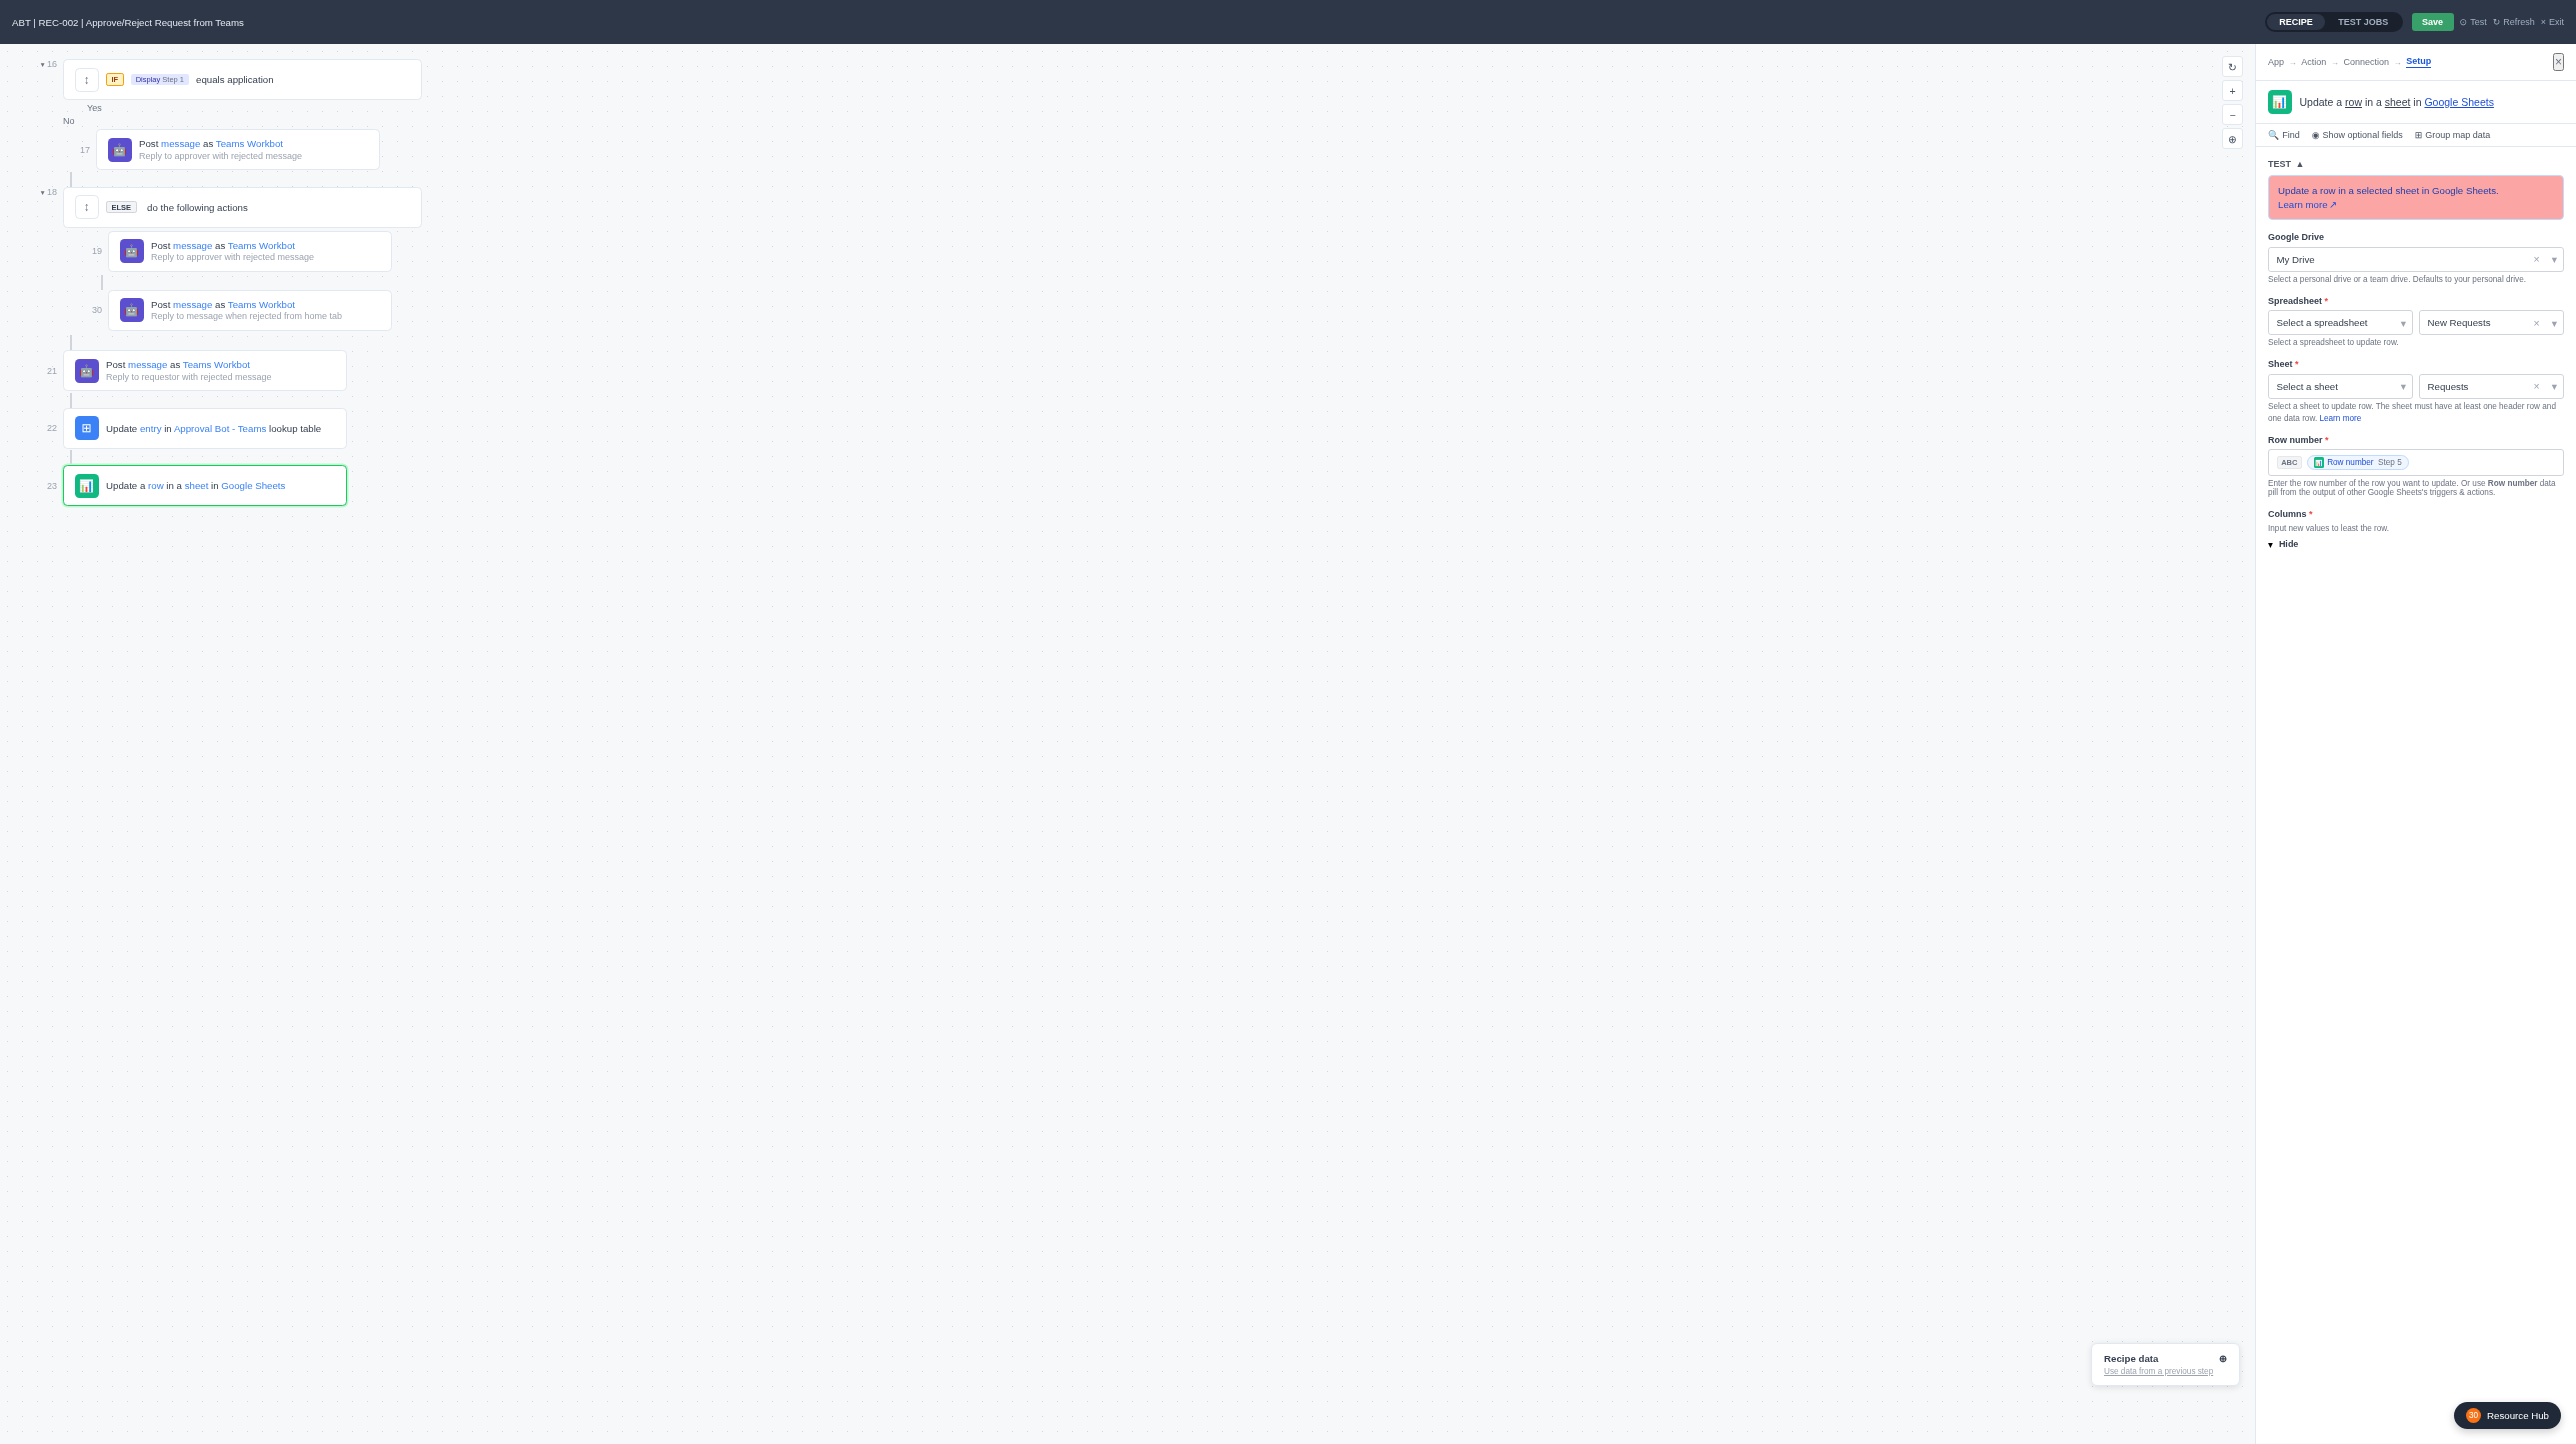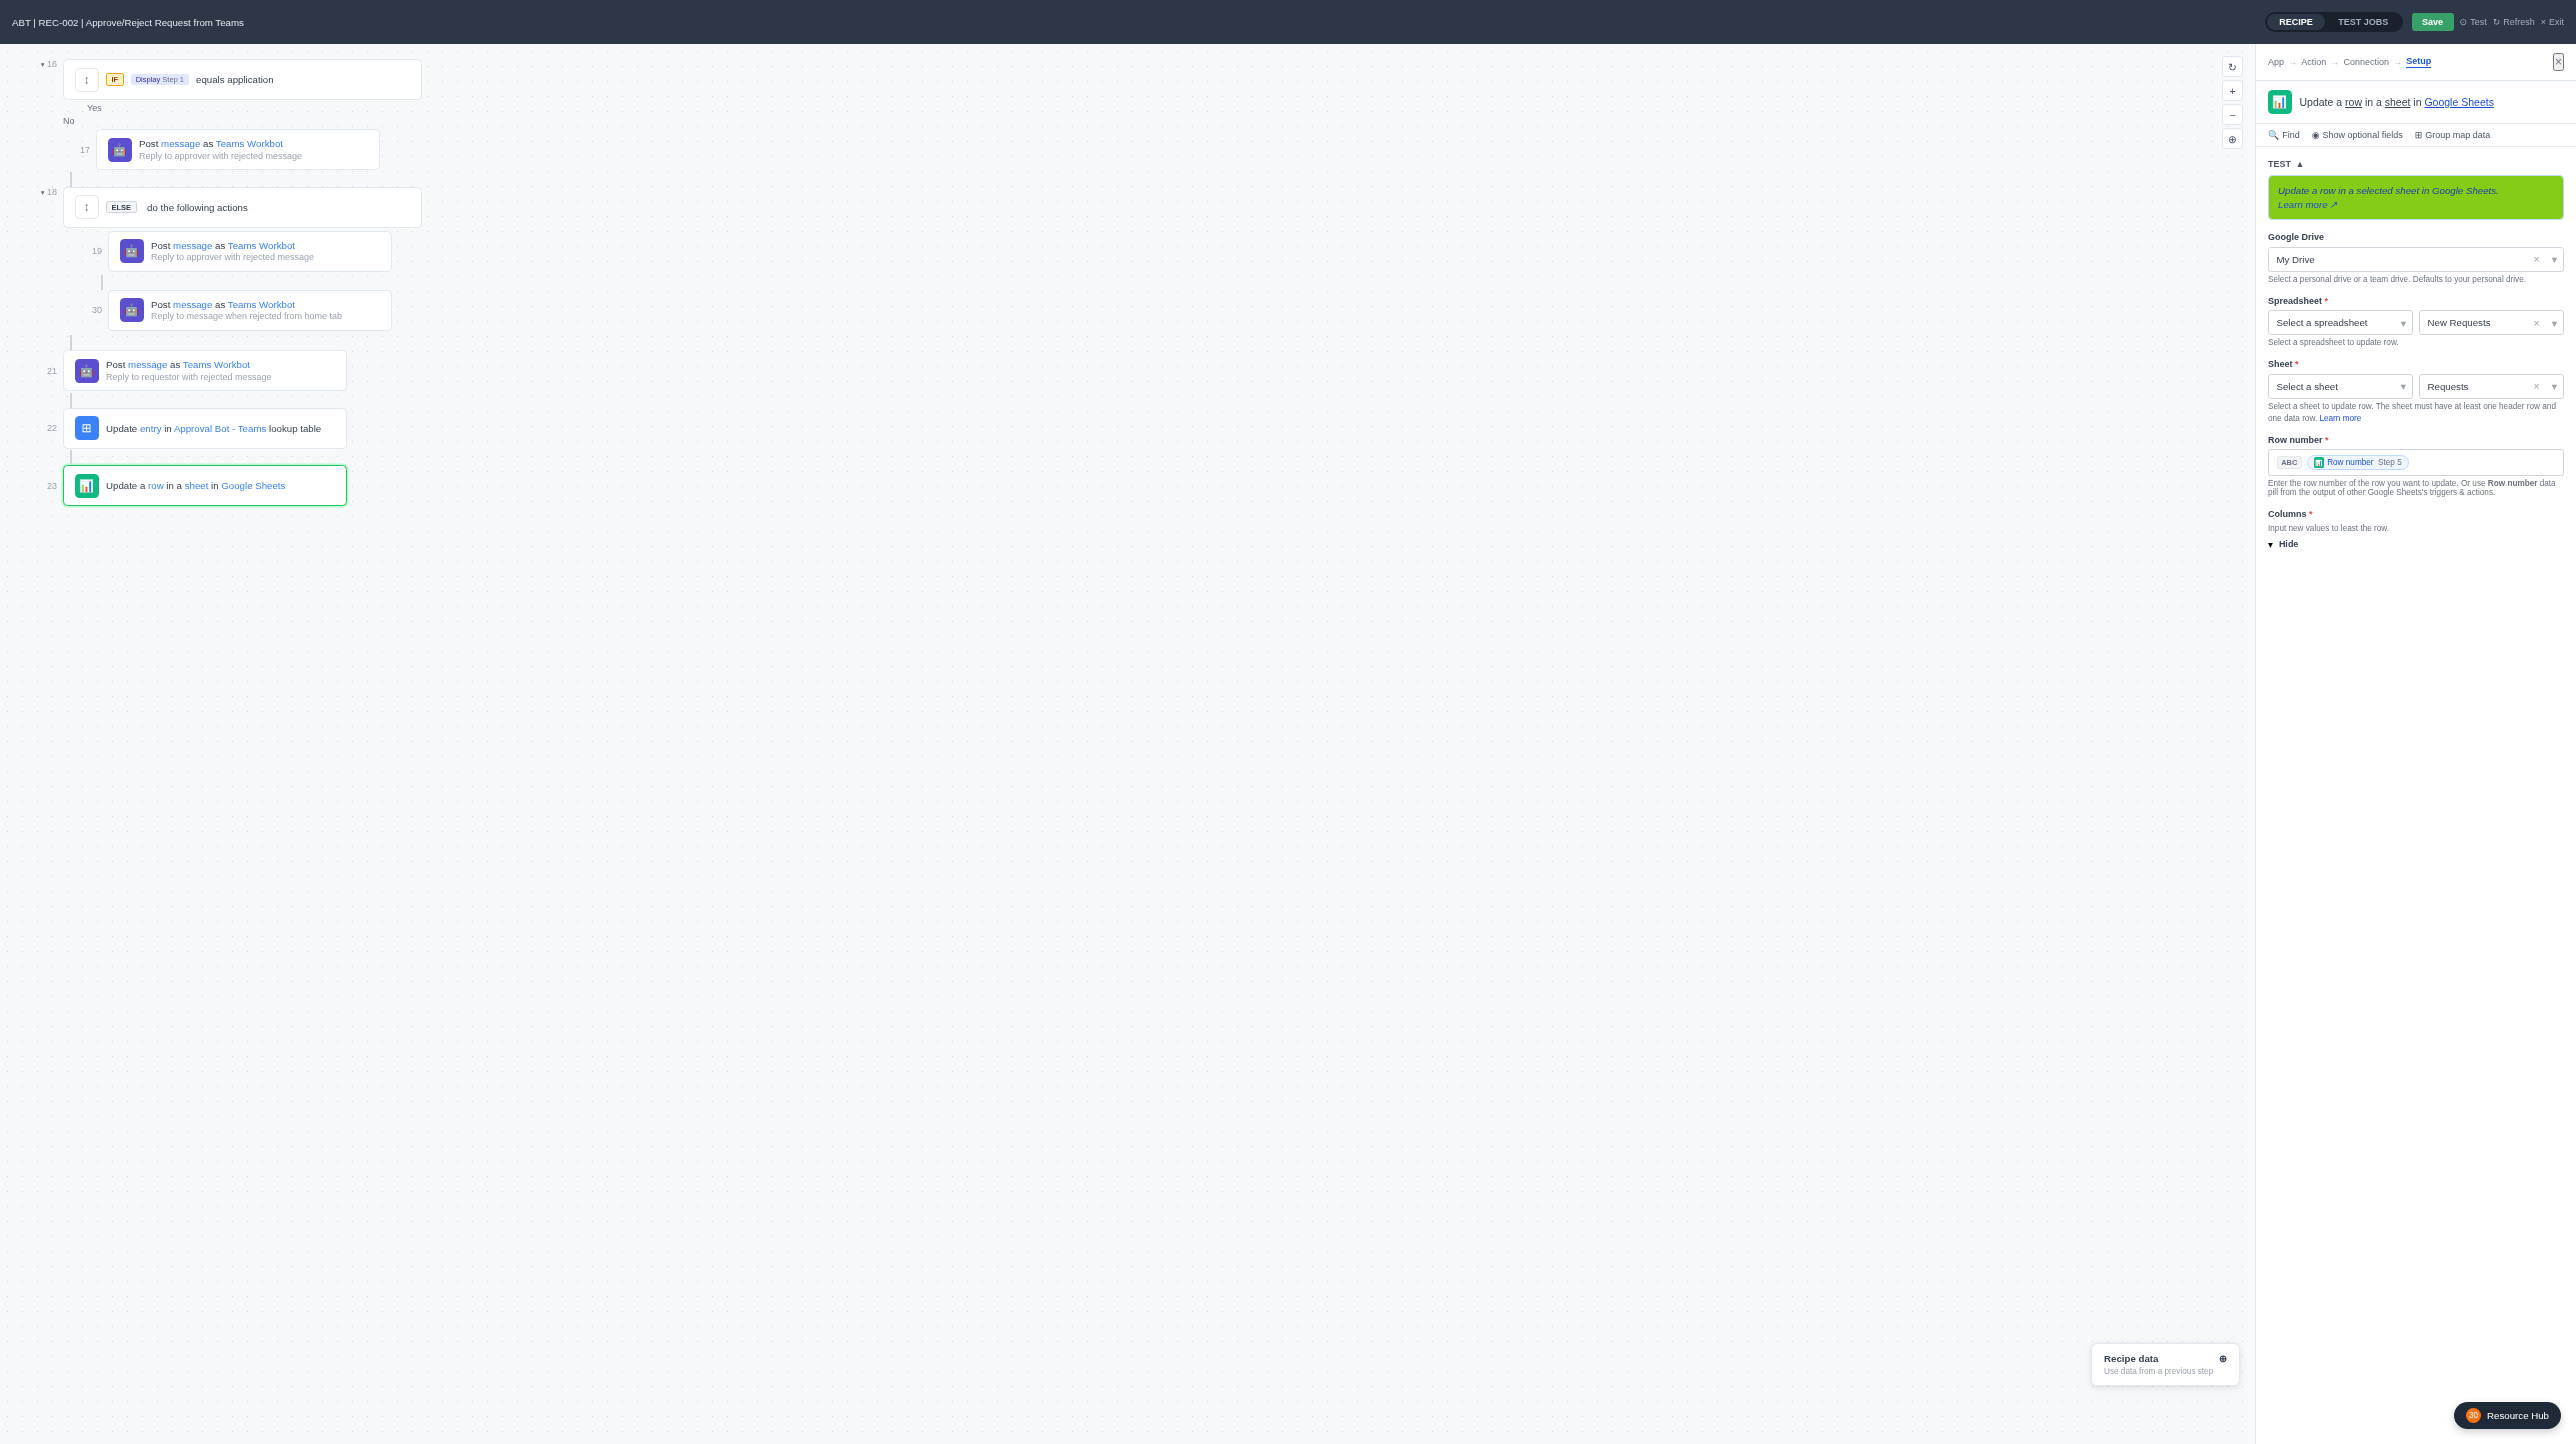--- a/index.html
+++ b/index.html
@@ -270,27 +270,26 @@
       display: flex;
       align-items: center;
       gap: 4.5px;
       font-size: 9px;
       font-weight: 600;
       color: #4b5563;
       cursor: pointer;
       margin-bottom: 6px;
     }
     .help-box {
-      background: #84cc16;
+      background: #fca5a5;
       border: 0.7px solid #bfdbfe;
       border-radius: 4.5px;
       padding: 9px;
       font-size: 9.7px;
       color: #1e40af;
-      font-style: italic;
     }
     .help-link {
       color: #1d4ed8;
       text-decoration: none;
       display: inline-flex;
       align-items: center;
       gap: 1.5px;
       margin-top: 3px;
     }
 
@@ -452,20 +451,21 @@
       font-weight: 600;
       color: #374151;
       display: flex;
       align-items: center;
       justify-content: space-between;
     }
     .recipe-data-sub {
       font-size: 8.2px;
       color: #9ca3af;
       margin-top: 3px;
+      text-decoration: underline;
     }
 
     .vertical-connector {
       width: 1.5px;
       background: #d1d5db;
       height: 15px;
       margin-left: 40px;
     }
 
     .no-branch-label {

